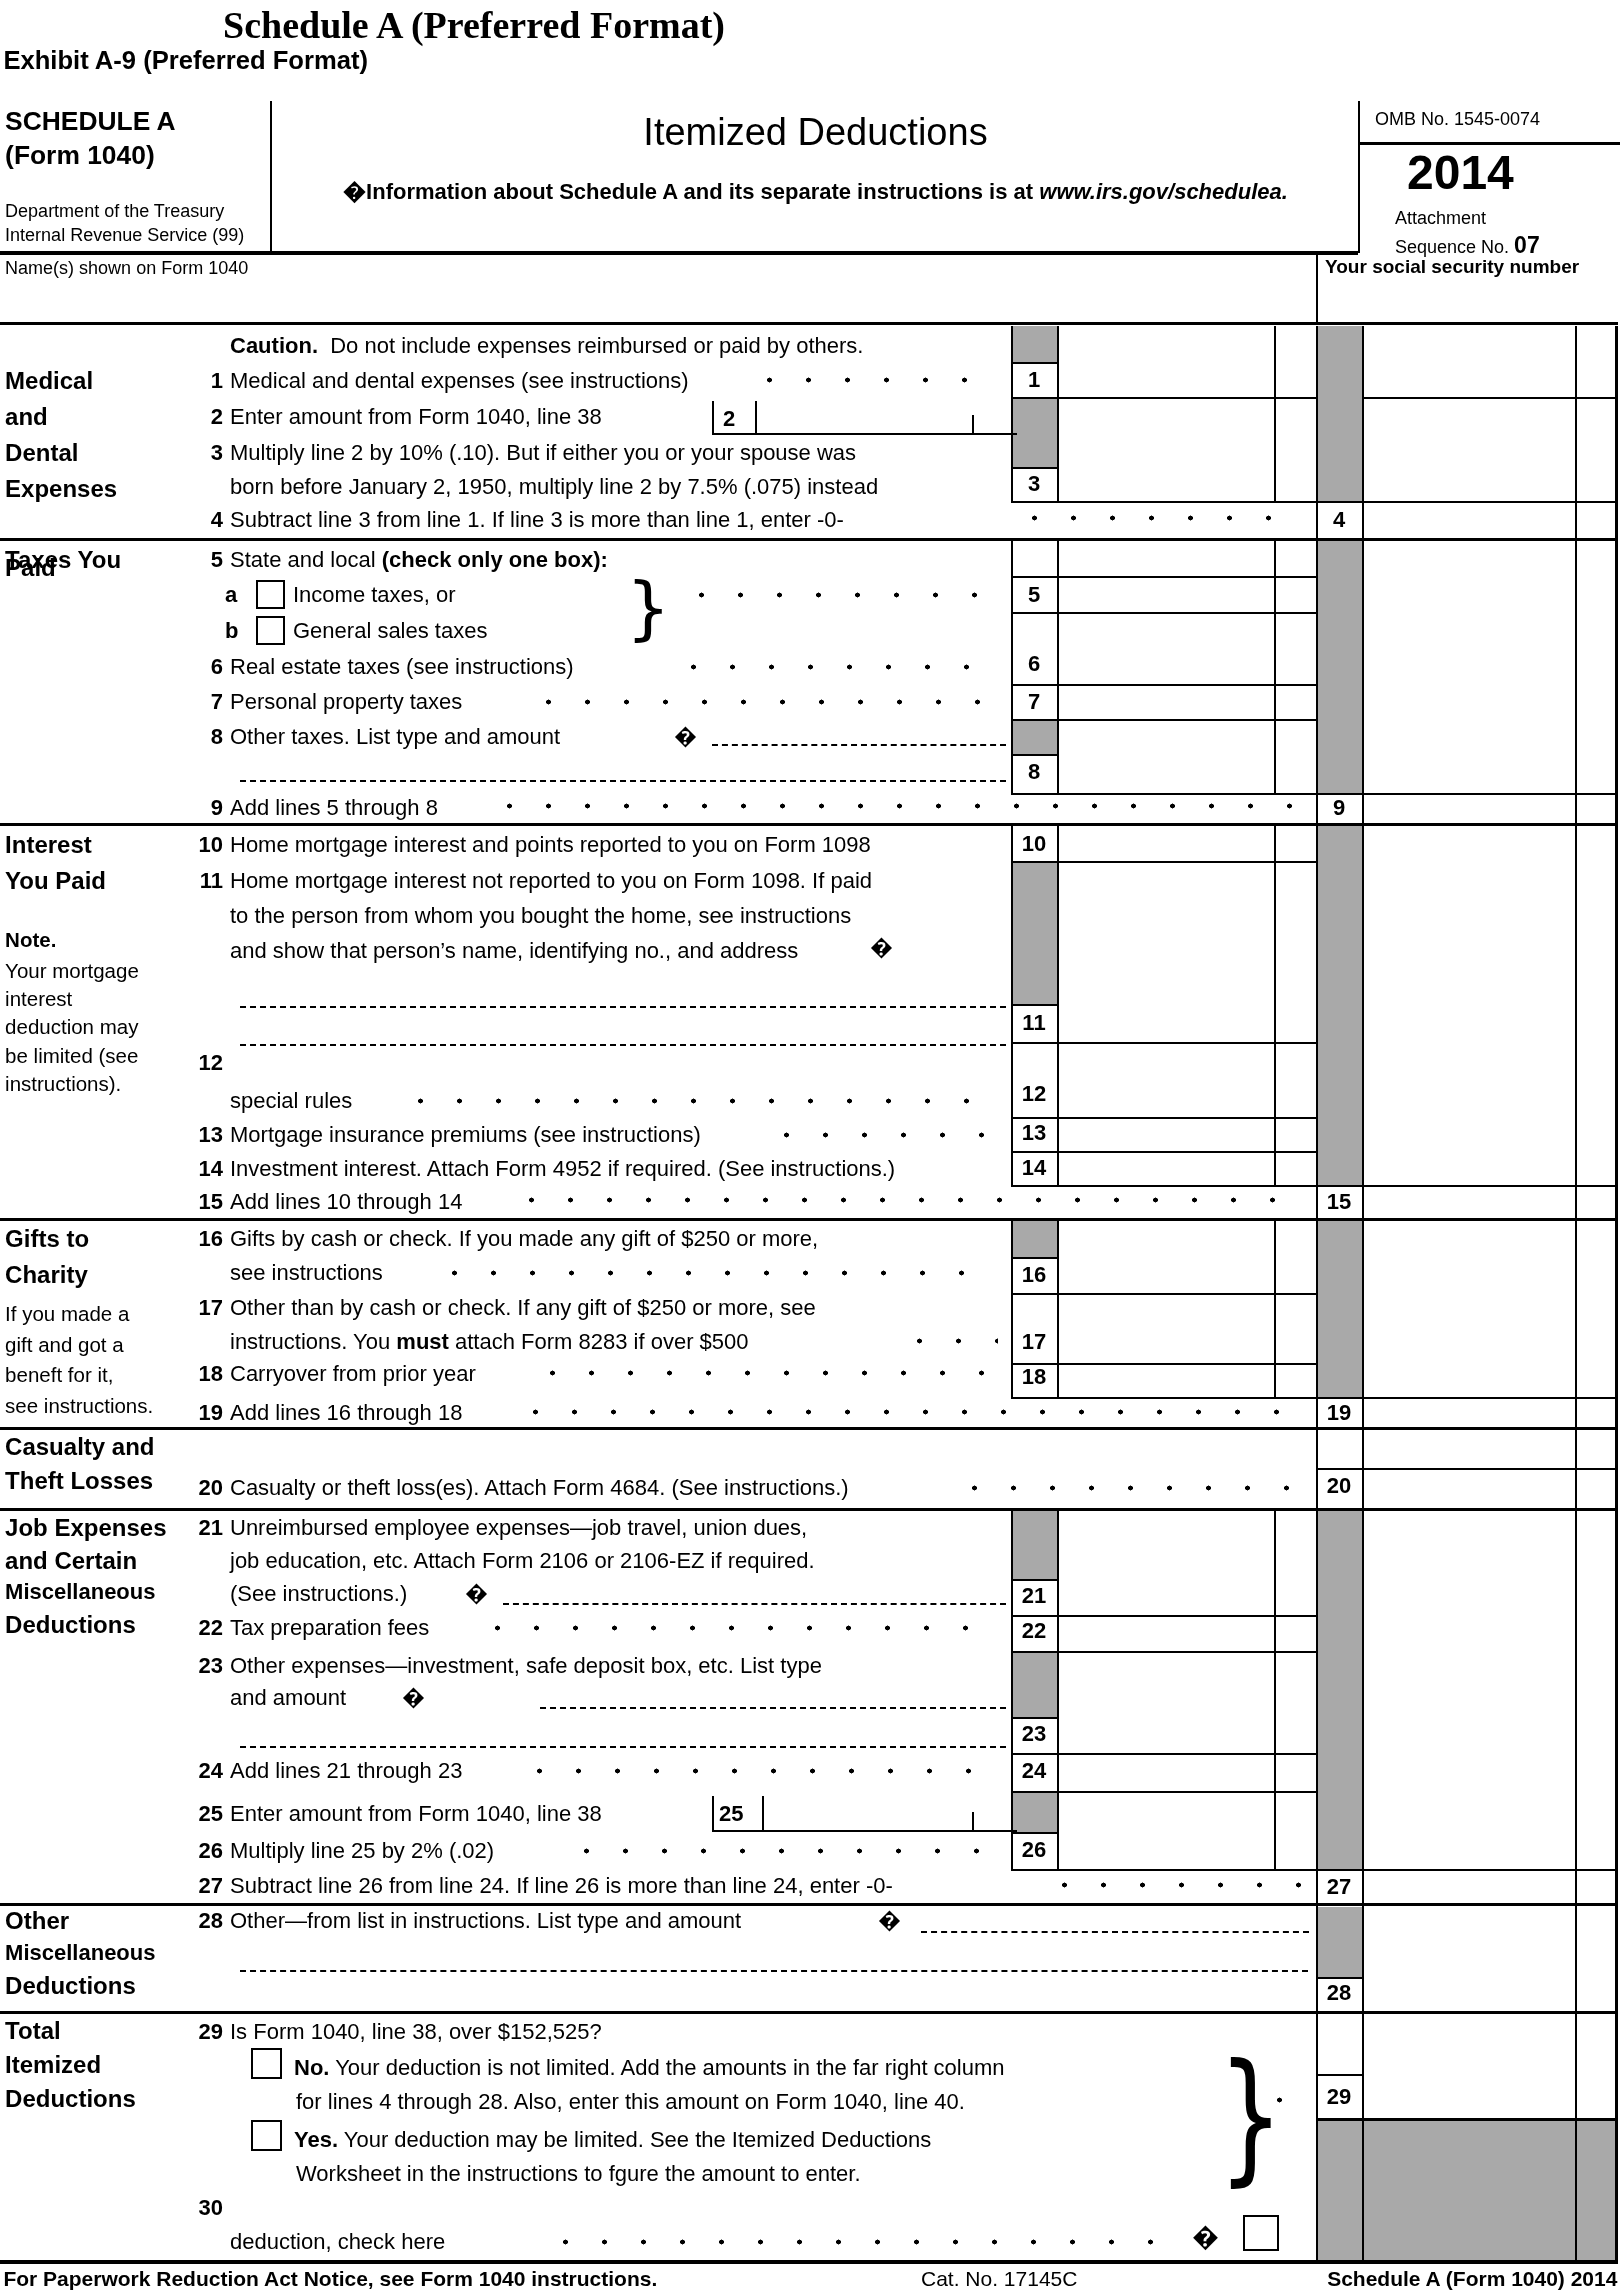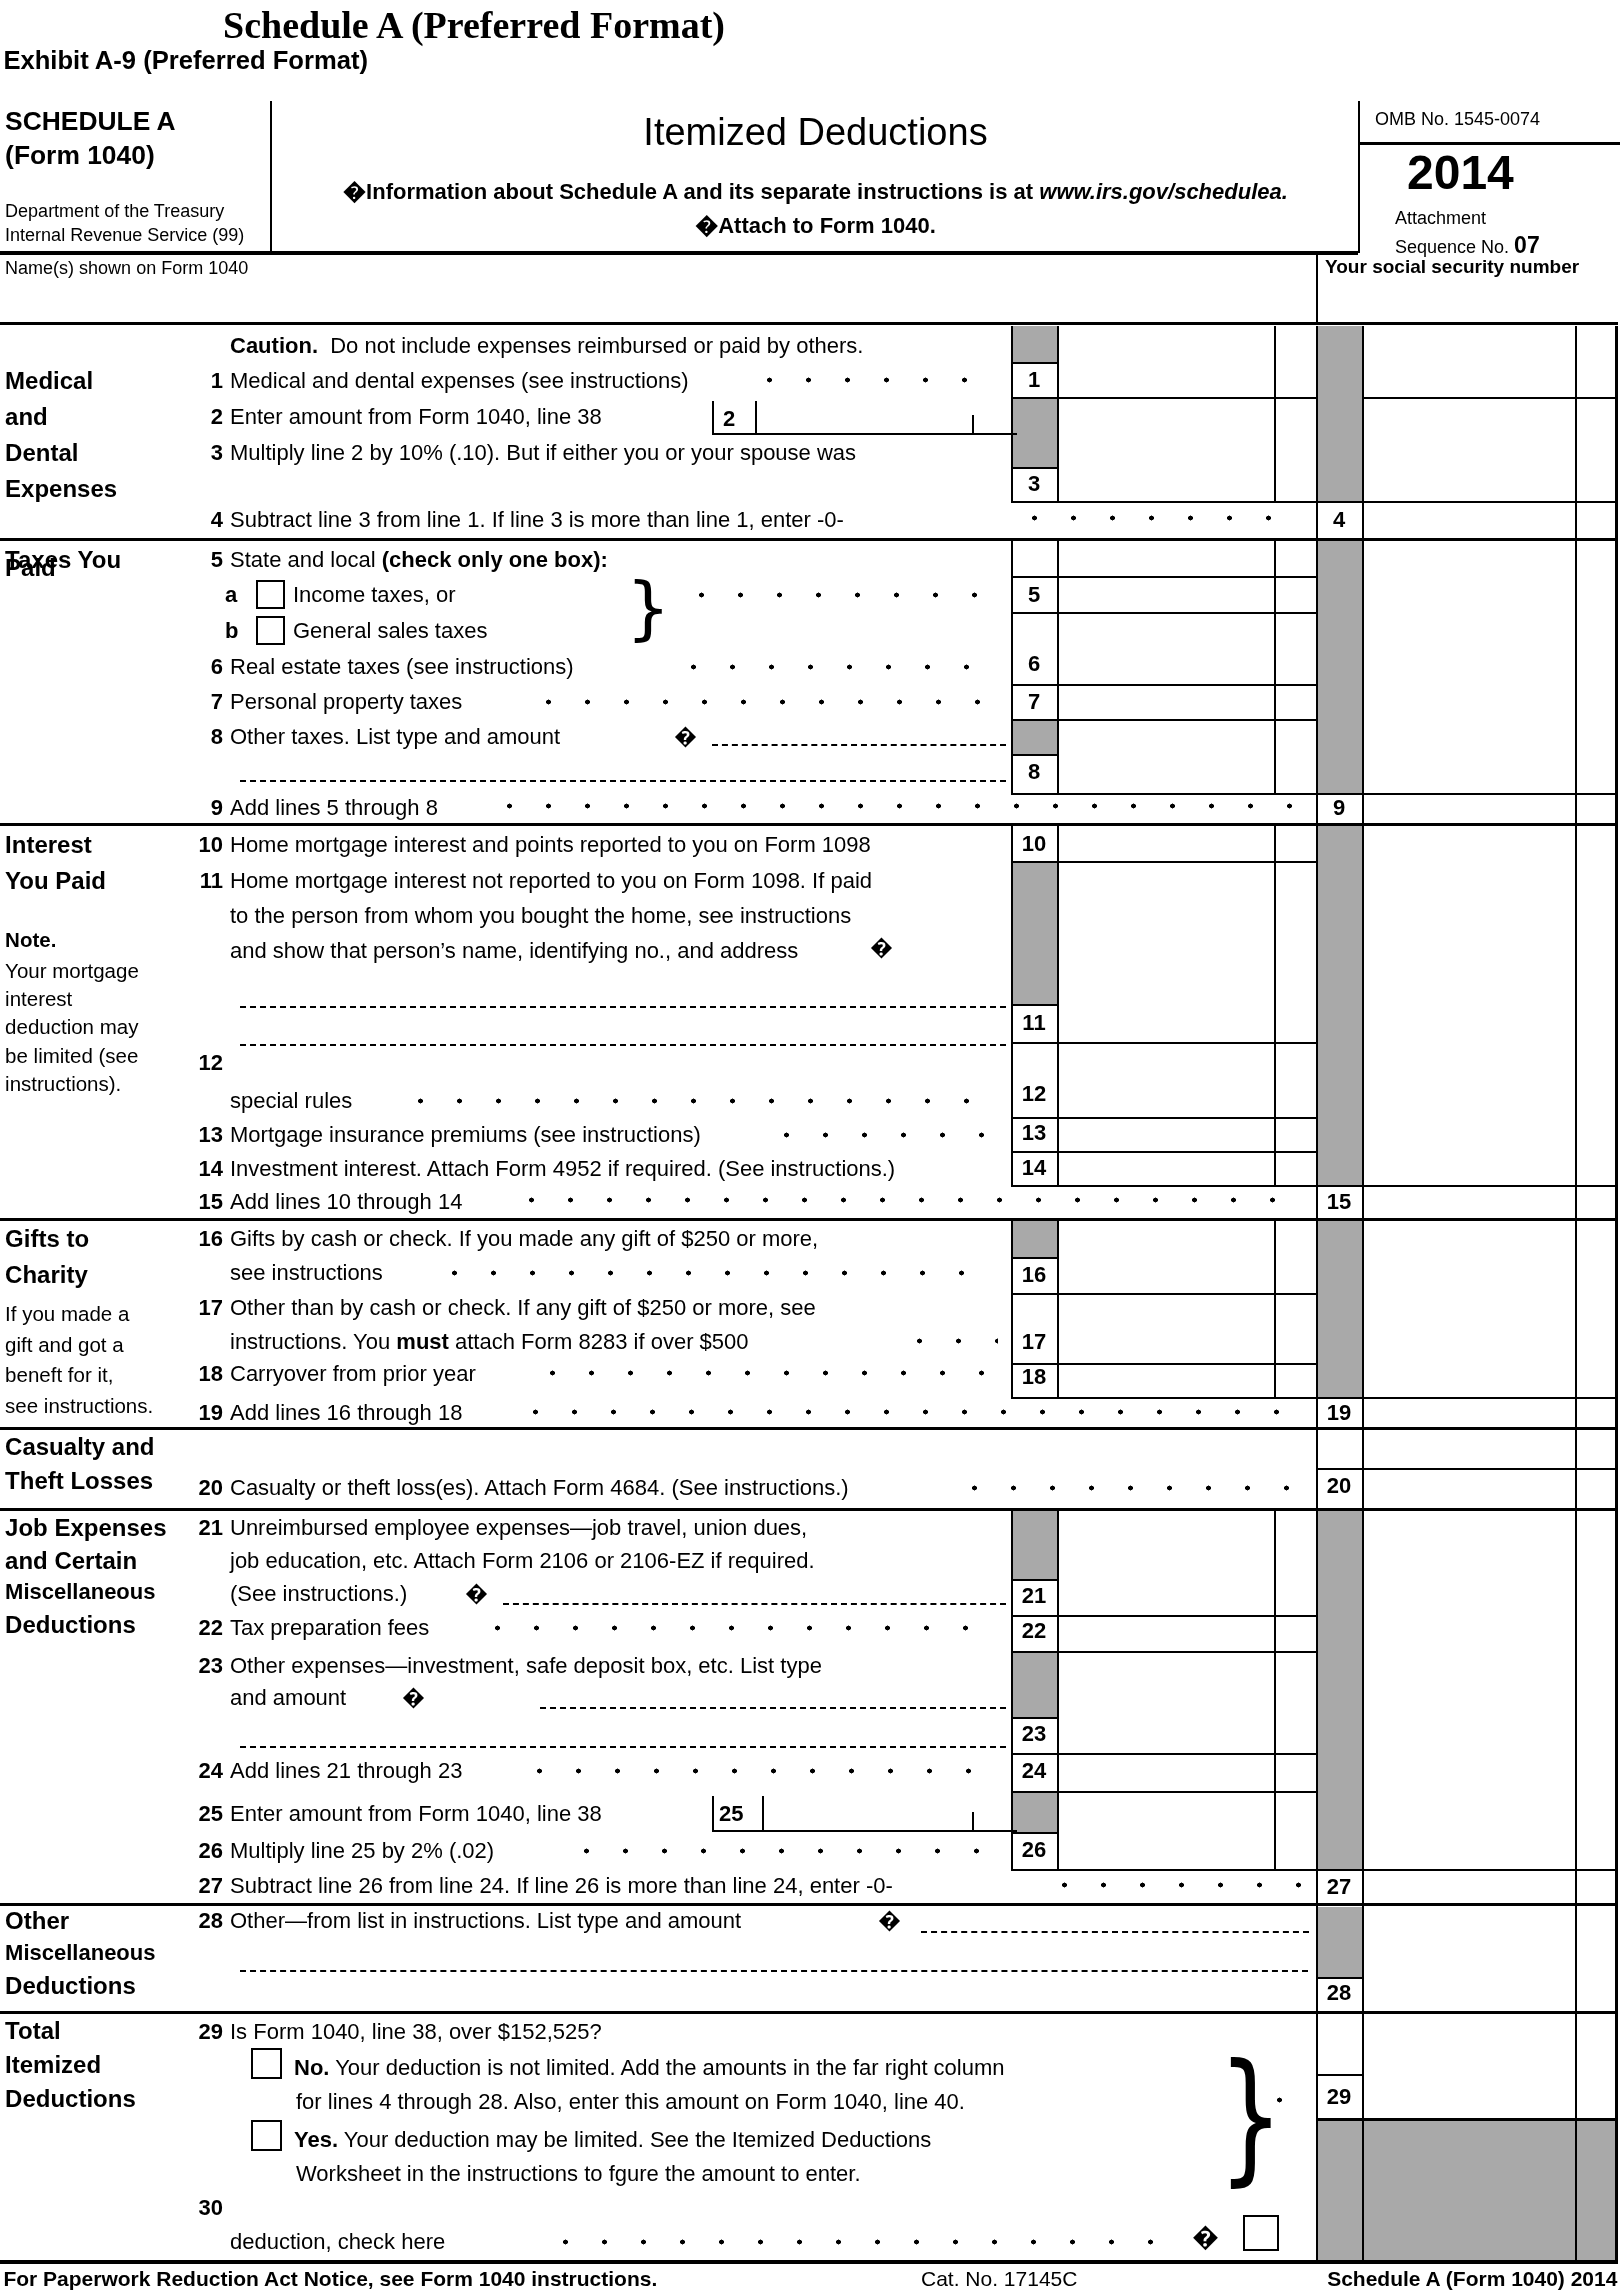--- a/index.html
+++ b/index.html
@@ -34,21 +34,20 @@
   <div class="abs b" style="left:3.4px;top:46px;font-size:25.6px">Exhibit A-9 (Preferred Format)</div>
 
   <div class="abs vl" style="left:270px;top:101px;height:152px"></div>
   <div class="abs vl" style="left:1358px;top:101px;height:152px"></div>
   <div class="abs b" style="left:5.1px;top:106px;font-size:26.4px">SCHEDULE A</div>
   <div class="abs b" style="left:5.1px;top:140px;font-size:26.4px">(Form 1040)</div>
   <div class="abs" style="left:5.1px;top:201px;font-size:18px">Department of the Treasury</div>
   <div class="abs" style="left:5.1px;top:225px;font-size:18px">Internal Revenue Service (99)</div>
   <div class="abs b" style="left:273px;top:179px;width:1085px;text-align:center;font-size:22px;white-space:nowrap"><span class="mk">�</span><span>Information  about  Schedule  A and its separate  instructions  is at </span><span class="it">www.irs.gov/schedulea.</span></div>
   <div class="abs" style="left:273px;top:111px;width:1085px;text-align:center;font-size:38px">Itemized Deductions</div>
-  <div class="abs b" style="left:273px;top:213px;width:1085px;text-align:center;font-size:22px;white-space:nowrap"><span class="mk">�</span><span>Attach  to Form 1040.</span></div>
   <div class="abs" style="left:1375px;top:109px;font-size:18px">OMB No. 1545-0074</div>
   <div class="abs hl3" style="left:1358px;top:142px;width:262px"></div>
   <div class="abs b" style="left:1407px;top:145px;font-size:48px">2014</div>
   <div class="abs" style="left:1395px;top:208px;font-size:18px">Attachment</div>
   <div class="abs" style="left:1395px;top:232px;font-size:18px"><span>Sequence No. </span><span class="b" style="font-size:23px">07</span></div>
   <div class="abs hv" style="left:0;top:251px;width:1358px"></div>
 
   <div class="abs" style="left:5.1px;top:258px;font-size:18px">Name(s) shown on Form 1040</div>
   <div class="abs vl" style="left:1316px;top:252px;height:70px"></div>
   <div class="abs b" style="left:1325px;top:256px;font-size:19px">Your social security number</div>
@@ -177,20 +176,21 @@
   <div class="abs num" style="left:162px;top:404px">2</div>
   <div class="abs t" style="left:230px;top:404px">Enter amount from Form 1040, line 38</div>
   <div class="abs vl" style="left:712px;top:401px;height:34px"></div>
   <div class="abs b" style="left:723px;top:406px;font-size:22px">2</div>
   <div class="abs vl" style="left:755px;top:401px;height:34px"></div>
   <div class="abs vl" style="left:972px;top:415px;height:19.6px"></div>
   <div class="abs hl" style="left:712px;top:433px;width:305px"></div>
 
   <div class="abs num" style="left:162px;top:440px">3</div>
   <div class="abs t" style="left:230px;top:440px">Multiply line 2 by 10% (.10). But if either you or your spouse was</div>
+  <div class="abs t" style="left:230px;top:474px">born before January 2, 1950, multiply line 2 by 7.5% (.075) instead</div>
 
   <div class="abs num" style="left:162px;top:507px">4</div>
   <div class="abs t" style="left:230px;top:507px">Subtract  line 3 from line 1. If line 3 is more than line 1, enter -0-</div>
   <div class="abs dots" style="left:1015px;top:514px;width:290px"></div>
 
   <div class="abs num" style="left:162px;top:547px">5</div>
   <div class="abs t" style="left:230px;top:547px"><span>State and local </span><span class="b">(check only one box):</span></div>
   <div class="abs t b" style="left:225px;top:582px">a</div>
   <div class="abs cb" style="left:256px;top:580px;width:29px;height:29px"></div>
   <div class="abs t" style="left:293px;top:582px">Income taxes, or</div>

